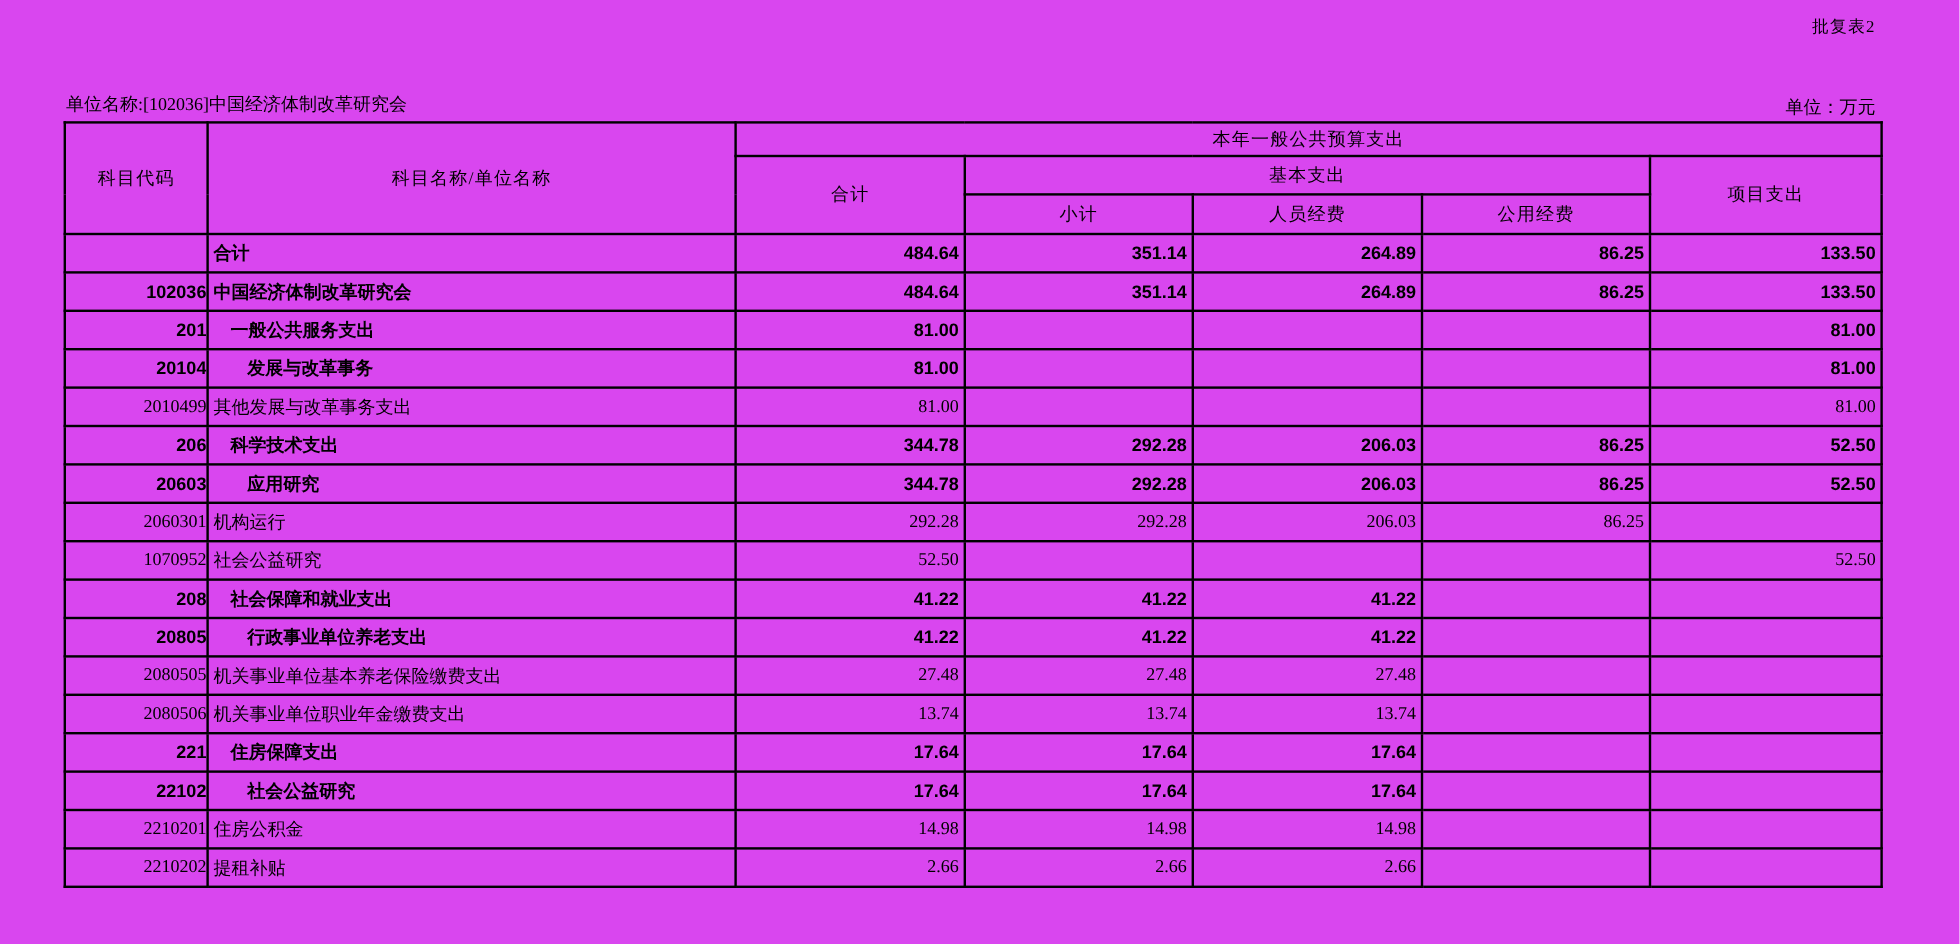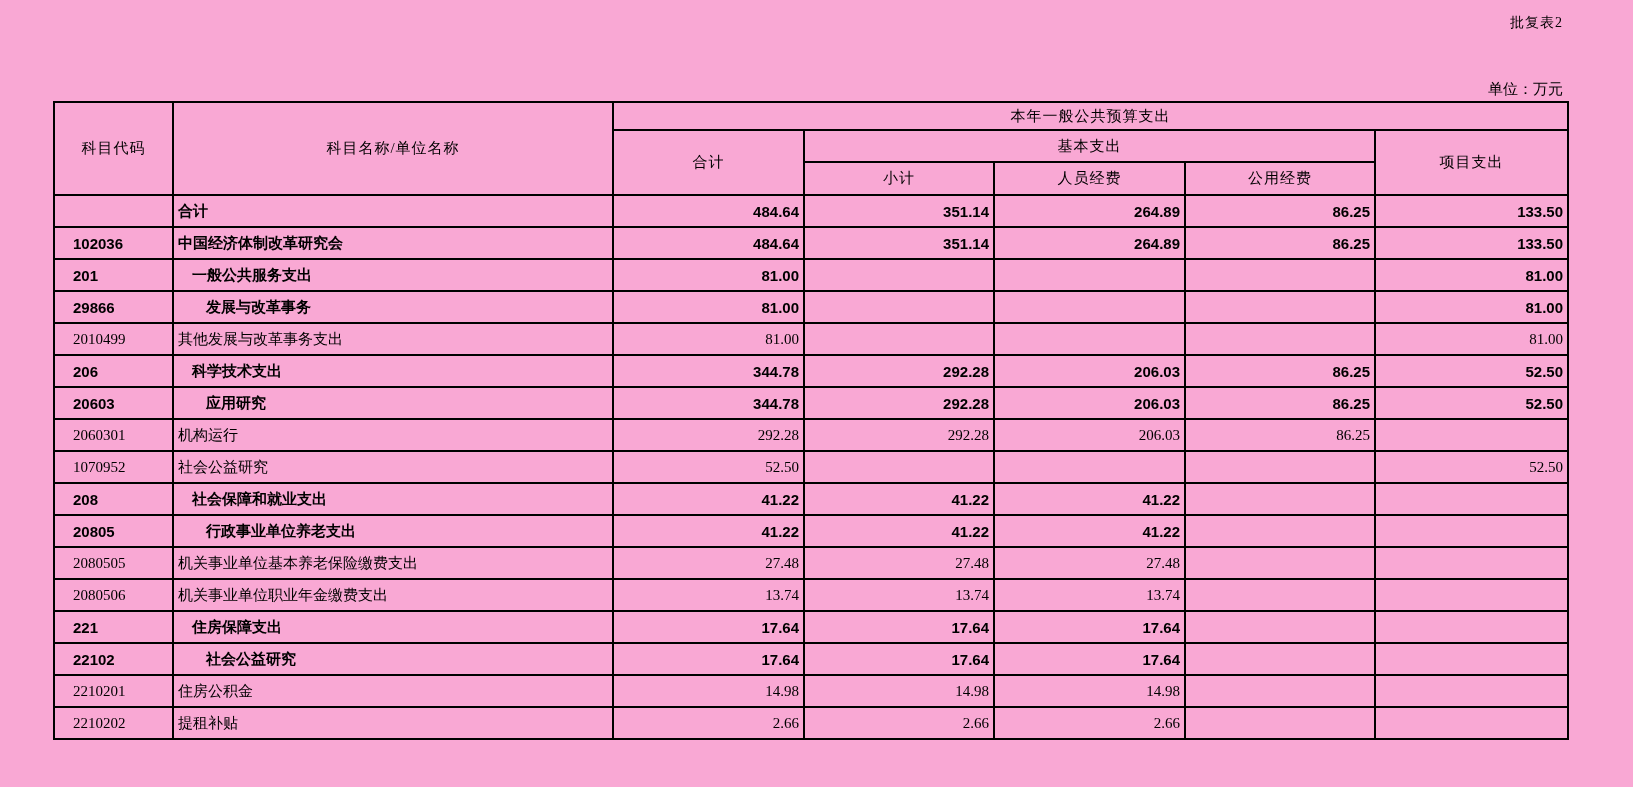--- a/index.html
+++ b/index.html
@@ -1,20 +1,20 @@
 <!DOCTYPE html>
 <html><head>
 <meta charset="utf-8">
 <style>
   html, body { margin: 0; padding: 0; background: #ffffff; }
   .page {
     position: relative;
     width: 1633px;
     height: 787px;
-    background: #f9a8d4;
+    background: #d946ef;
     color: #000000;
     font-family: "Liberation Serif", serif;
     overflow: hidden;
   }
   .form-tag {
     position: absolute;
     top: 14px;
     right: 70px;
     font-size: 14px;
     letter-spacing: 1px;
@@ -61,38 +61,39 @@
   }
   thead td {
     text-align: center;
     vertical-align: middle;
     letter-spacing: 1px;
   }
   tr.h1 { height: 28px; }
   tr.h2 { height: 32px; }
   tr.h3 { height: 33px; }
   tbody tr { height: 32px; }
-  tbody td.code { text-align: left; padding-left: 18px; }
+  tbody td.code { text-align: right; padding-left: 18px; }
   tbody td.name { text-align: left; padding-left: 4px; }
   tbody td.name.indent1 { padding-left: 18px; }
   tbody td.name.indent2 { padding-left: 32px; margin-left: 40px; }
   tbody td.num { text-align: right; padding-right: 4px; }
   tbody tr.bold td {
     font-weight: bold;
     font-family: "Liberation Sans", sans-serif;
   }
 </style>
 </head>
 <body>
 
 <div class="page">
 
   <div class="form-tag">批复表2</div>
 
 
+  <div class="unit-name">单位名称:[102036]中国经济体制改革研究会</div>
 
   <div class="unit-measure">单位：万元</div>
 
   <table class="budget">
     <colgroup>
       <col style="width:119px">
       <col style="width:440px">
       <col style="width:191px">
       <col style="width:190px">
       <col style="width:191px">
@@ -138,21 +139,21 @@
         <tr class="bold">
           <td class="code">201</td>
           <td class="name indent1">一般公共服务支出</td>
           <td class="num">81.00</td>
           <td class="num"></td>
           <td class="num"></td>
           <td class="num"></td>
           <td class="num">81.00</td>
         </tr>
         <tr class="bold">
-          <td class="code">29866</td>
+          <td class="code">20104</td>
           <td class="name indent2">发展与改革事务</td>
           <td class="num">81.00</td>
           <td class="num"></td>
           <td class="num"></td>
           <td class="num"></td>
           <td class="num">81.00</td>
         </tr>
         <tr>
           <td class="code">2010499</td>
           <td class="name indent0">其他发展与改革事务支出</td>

